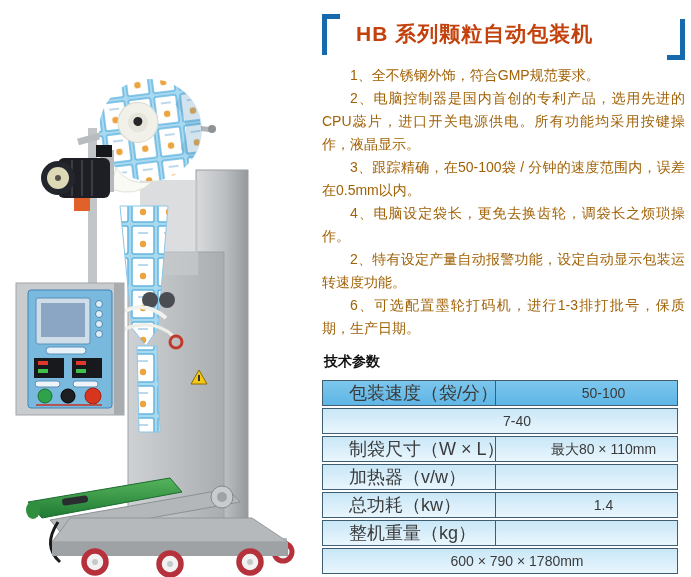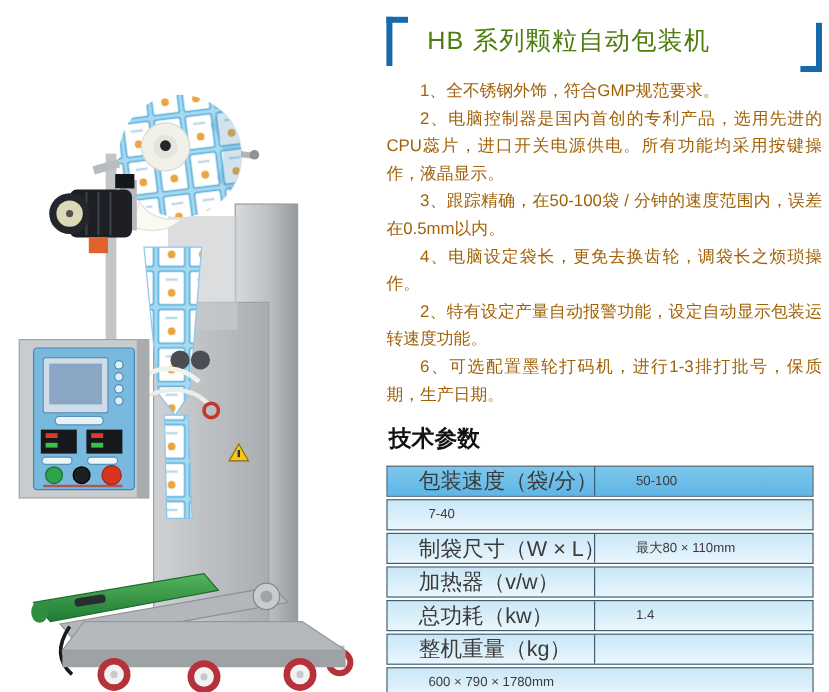--- a/index.html
+++ b/index.html
@@ -8,34 +8,34 @@
     font-family:"Liberation Sans","DejaVu Sans",sans-serif;
     overflow:hidden;
   }
   .machine{position:absolute;left:0;top:0;width:320px;height:577px;}
   .content{position:absolute;left:322px;top:8px;width:363px;}
 
   
   .title-row{display:flex;align-items:center;height:52px;position:relative;}
   .br-l{width:13px;height:36px;border-left:5px solid #1569ac;border-top:5px solid #1569ac;display:inline-block;}
   .br-r{width:13px;height:36px;border-right:5px solid #1569ac;border-bottom:5px solid #1569ac;display:inline-block;align-self:flex-end;margin-bottom:0px;}
-  h1{margin:0 10px 0 16px;font-size:21px;letter-spacing:1px;color:#4d7c0f;font-weight:normal;flex:1;}
+  h1{margin:0 10px 0 16px;font-size:21px;letter-spacing:1px;color:#c2410c;font-weight:bold;flex:1;}
 
   
   .features{margin-top:4px;}
   .features p{margin:0;text-indent:2em;font-size:14px;line-height:23px;color:#a16207;text-align:justify;}
 
-  h2{font-size:19px;color:#111;font-weight:bold;margin:13px 0 9px 2px;}
+  h2{font-size:14px;color:#111;font-weight:bold;margin:13px 0 9px 2px;}
 
   
   .spec-table{width:356px;display:flex;flex-direction:column;row-gap:2px;background:#fff;}
   .srow{display:flex;border:1px solid #3f5e72;height:24px;background:linear-gradient(#c9e7f7,#e9f6fd);}
   .srow.hdr{background:linear-gradient(#7cc6ec,#5fb6e6);}
   .srow .c1{width:146px;border-right:1px solid #3f5e72;padding-left:26px;line-height:24px;font-size:18px;color:#3b3b3b;white-space:nowrap;}
-  .srow .c2{flex:1;padding-left:34px;line-height:24px;font-size:11px;color:#3b3b3b;white-space:nowrap;}
+  .srow .c2{flex:1;padding-left:34px;line-height:24px;font-size:14px;color:#3b3b3b;white-space:nowrap;text-align:center;}
 </style>
 </head>
 <body>
 
 <svg class="machine" viewBox="0 0 320 577" xmlns="http://www.w3.org/2000/svg">
   <defs>
     <linearGradient id="steelV" x1="0" y1="0" x2="1" y2="0">
       <stop offset="0" stop-color="#d8dadc"></stop>
         <stop offset="0.55" stop-color="#bcbfc2"></stop>
         <stop offset="1" stop-color="#96999c"></stop>

